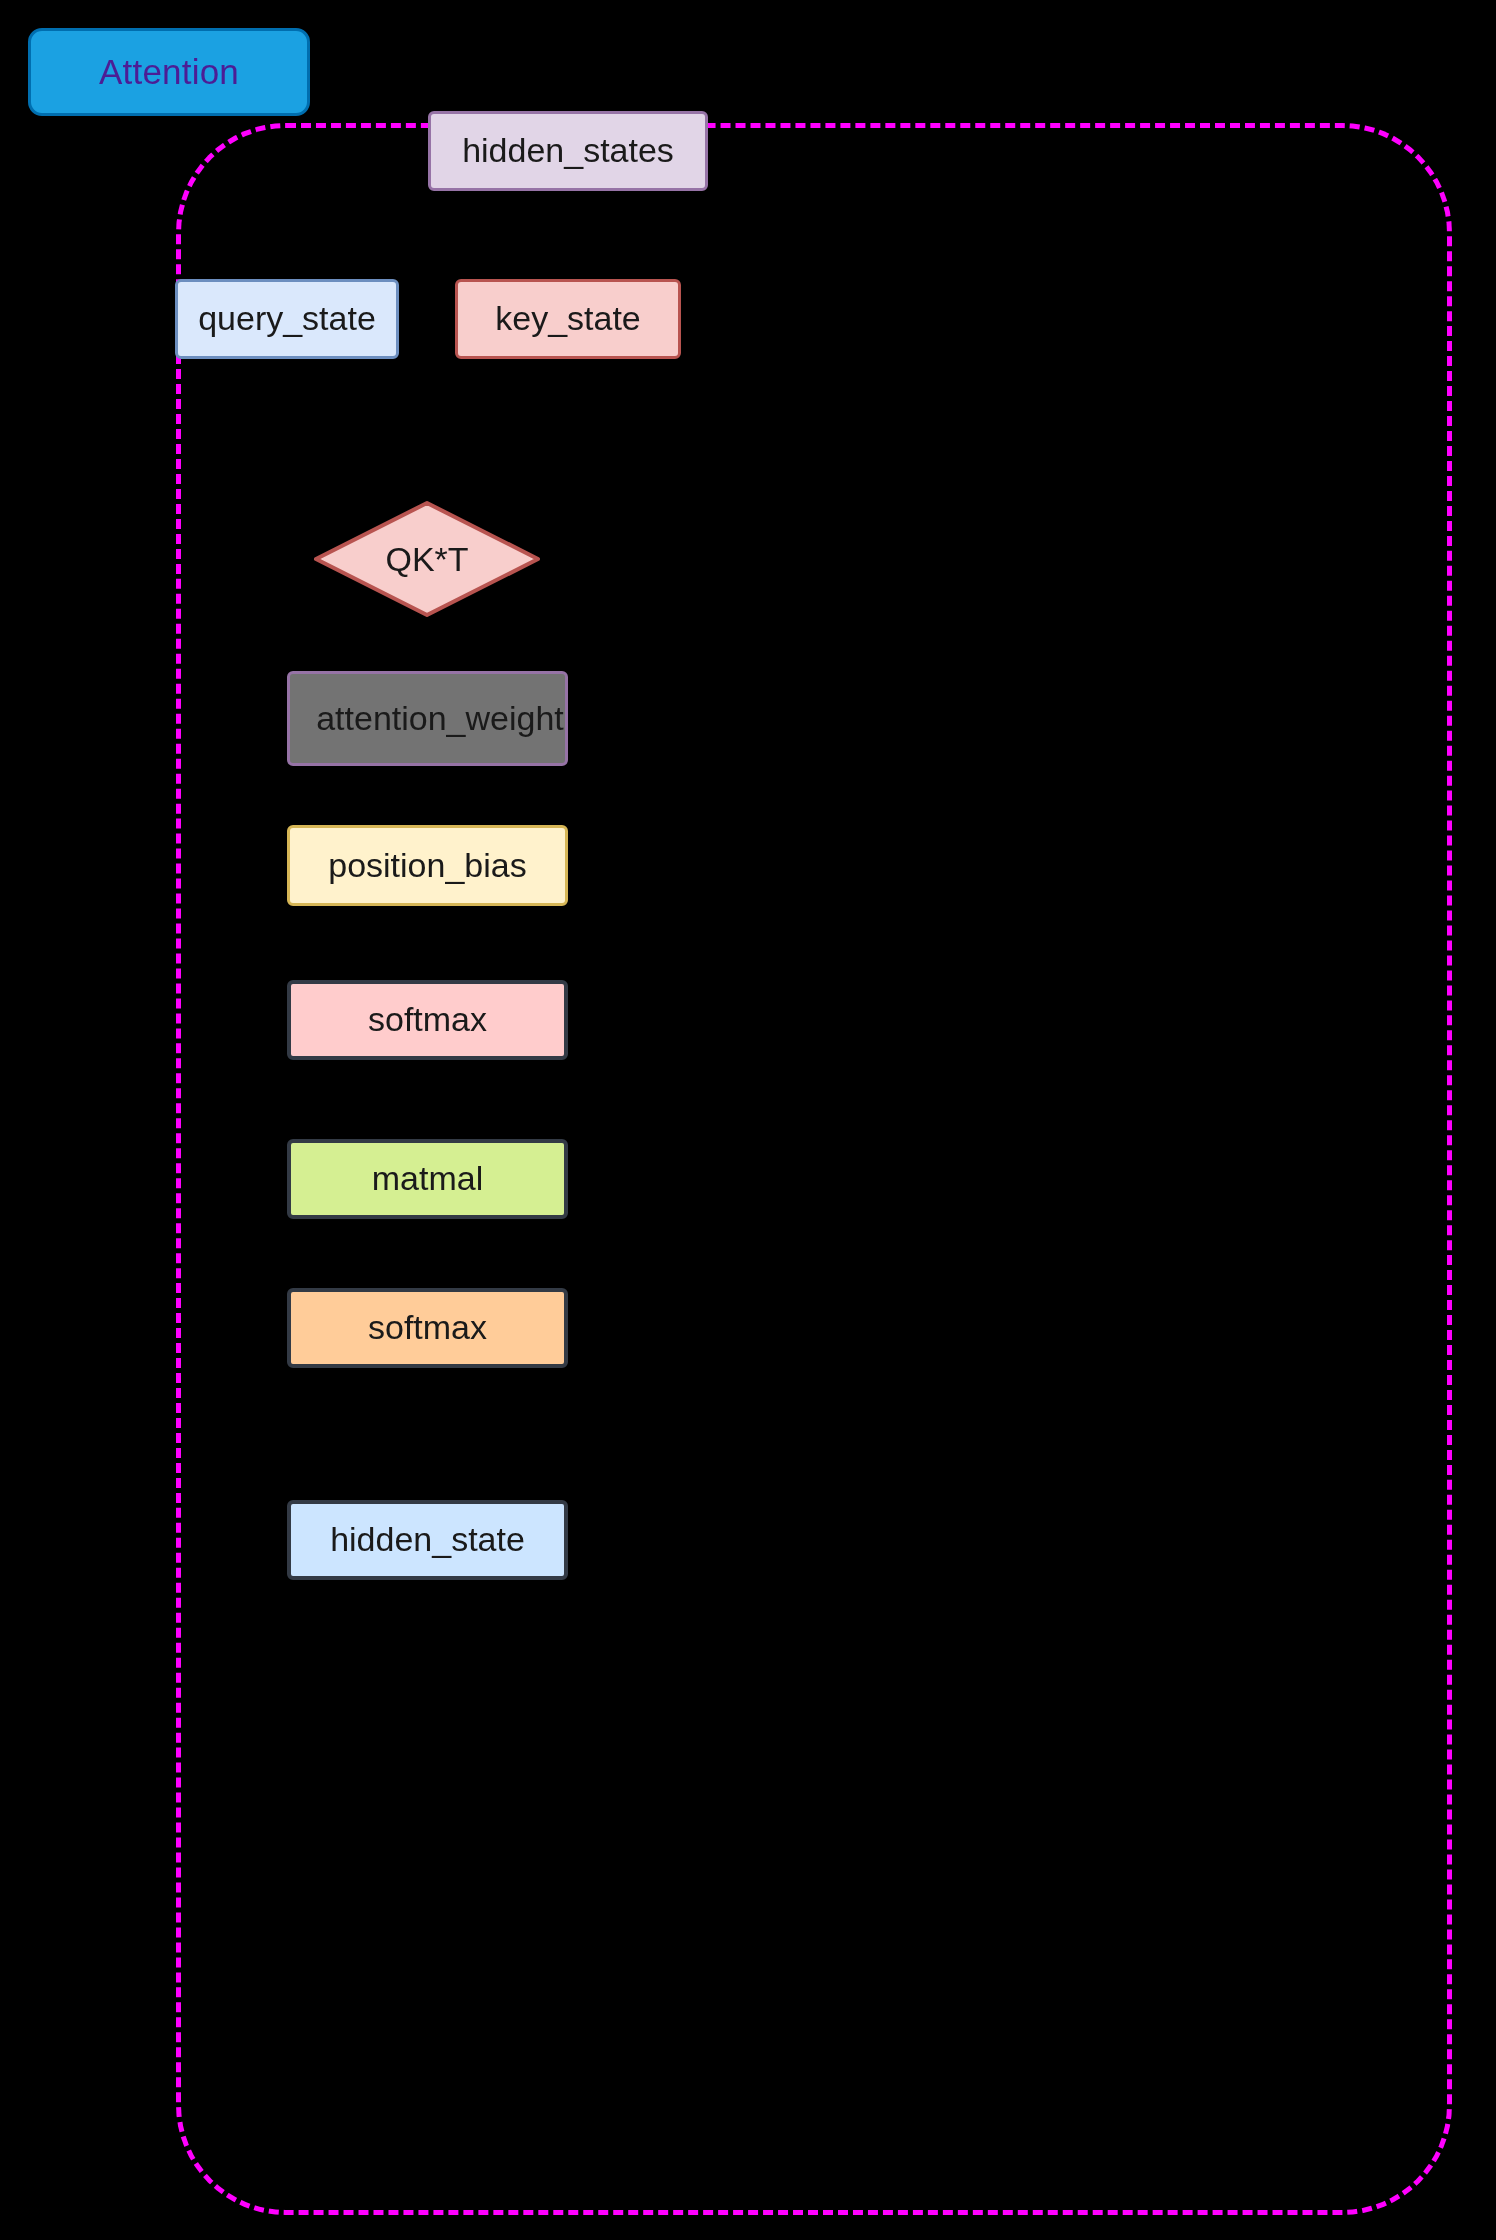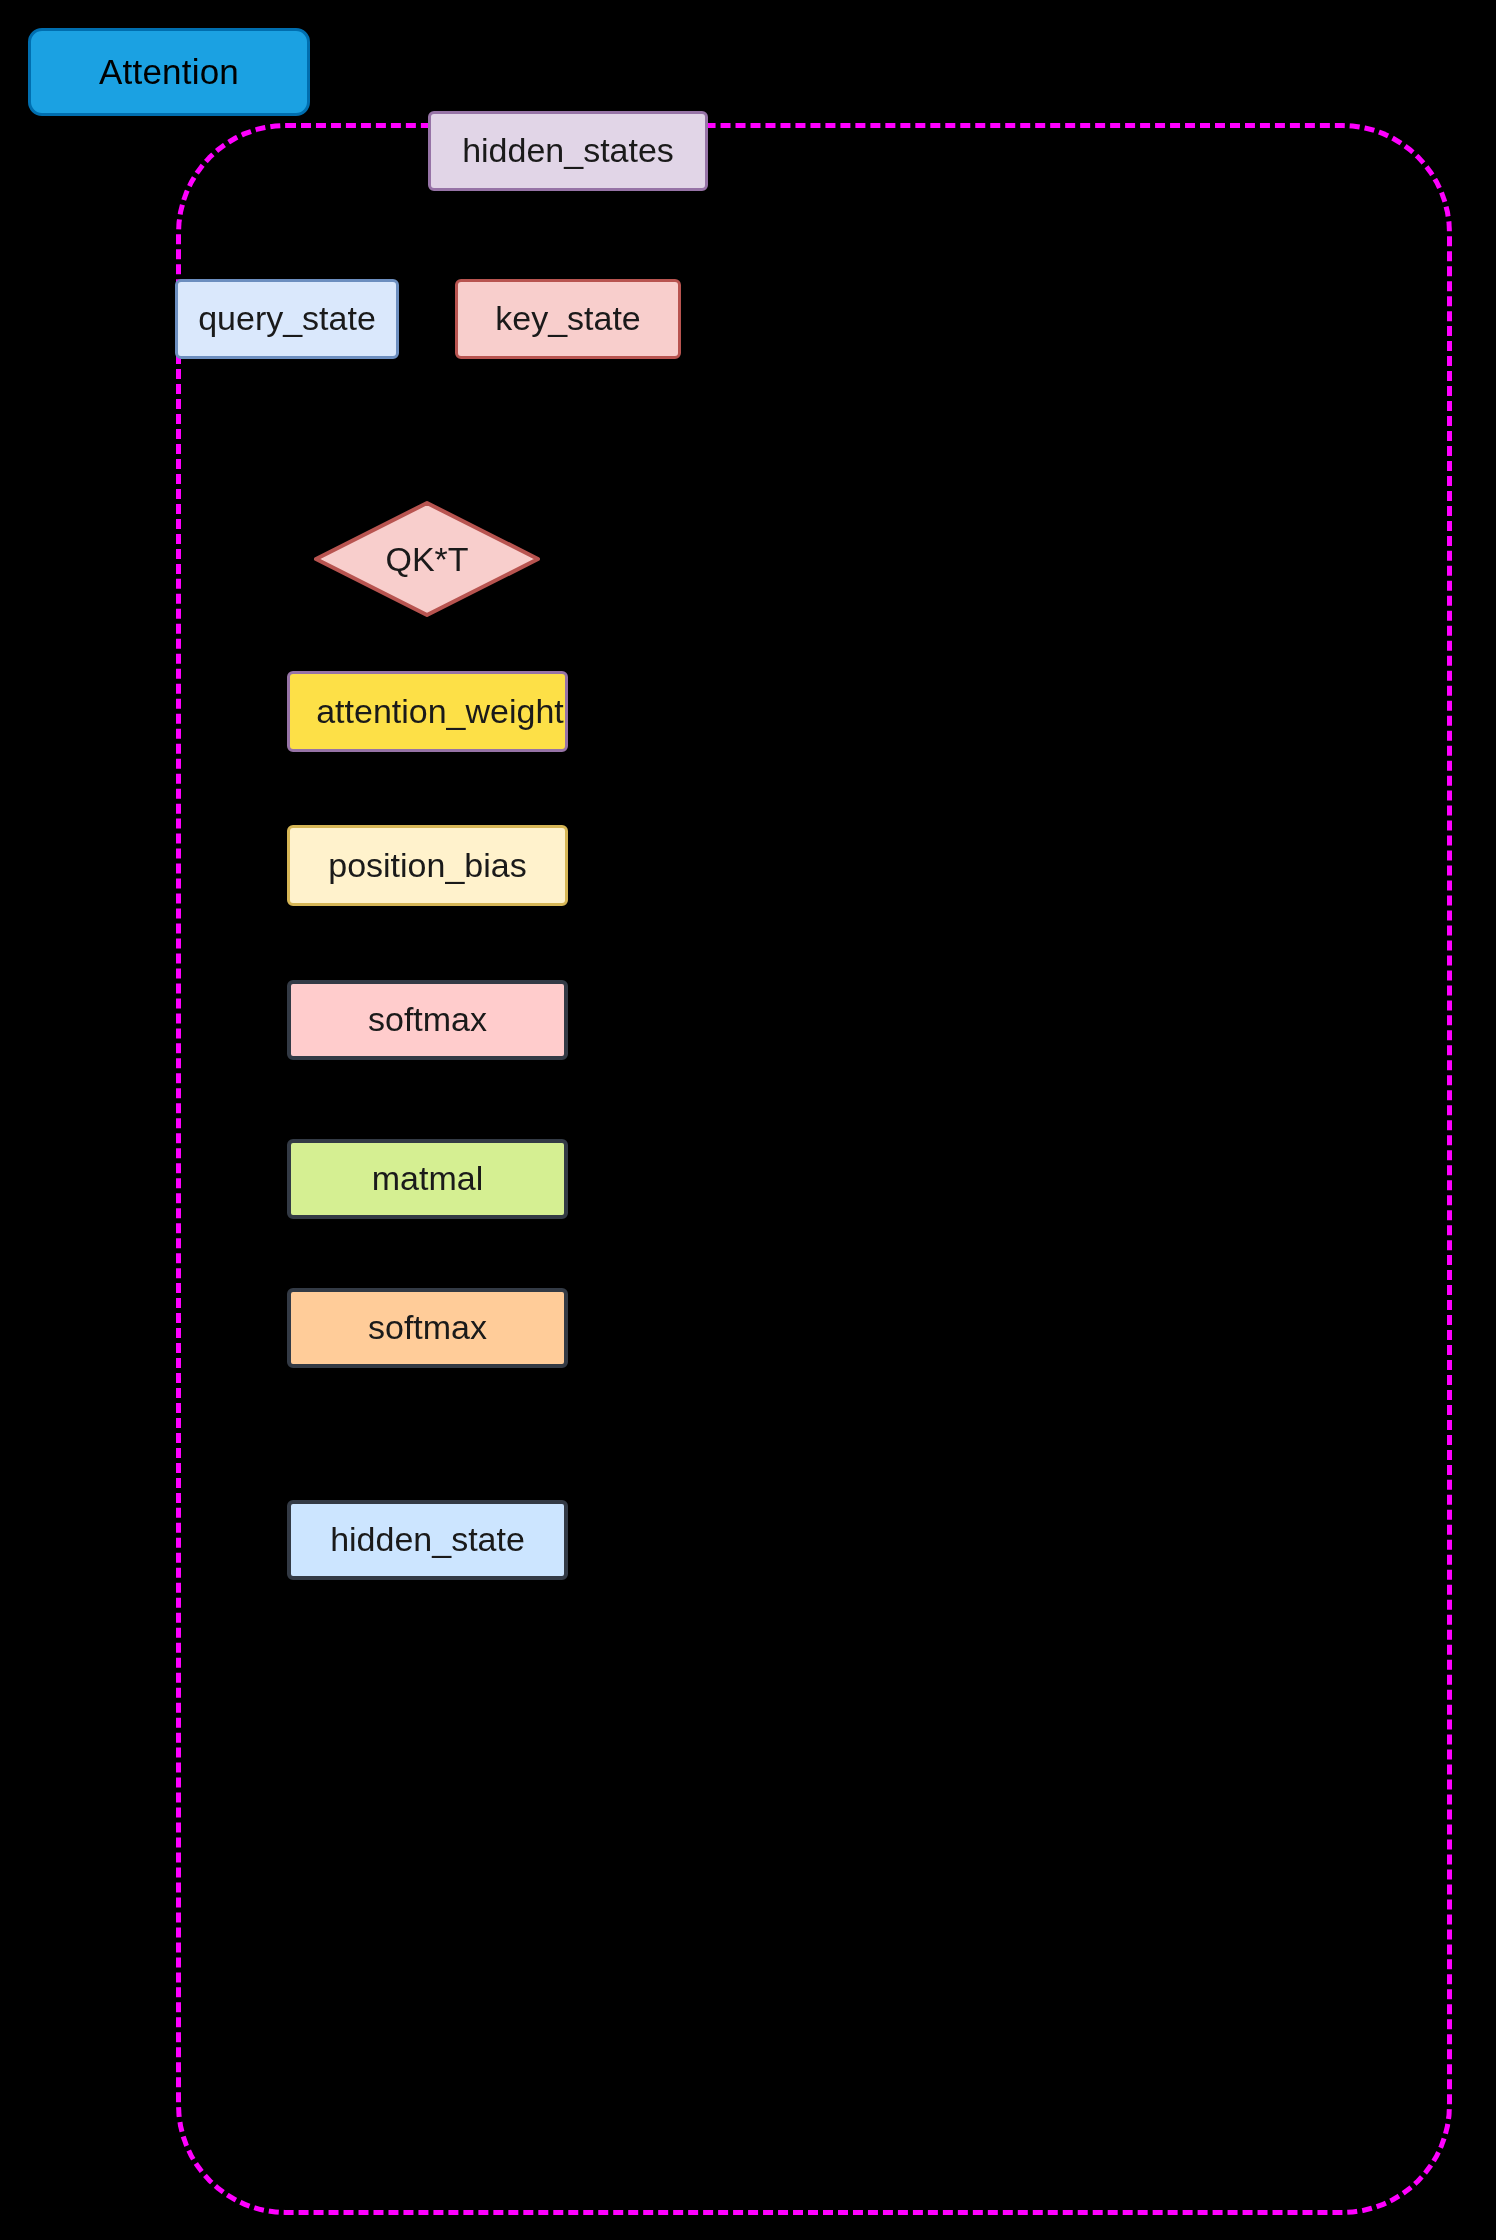--- a/index.html
+++ b/index.html
@@ -42,21 +42,21 @@
     top: 28px;
     width: 282px;
     height: 88px;
     background: #1ba1e2;
     border: 3px solid #006eaf;
     border-radius: 14px;
     box-sizing: border-box;
     display: flex;
     align-items: center;
     justify-content: center;
-    color: #000000;
+    color: #4c1d95;
     font-size: 35px;
     letter-spacing: 0.2px;
   }
 
   
   .node {
     position: absolute;
     box-sizing: border-box;
     display: flex;
     align-items: center;
@@ -115,22 +115,22 @@
   </div>
 
 
   <div class="diamond-wrap" style="left:313px; top:500px; width:228px; height:118px;">
     <svg width="228" height="118" viewBox="0 0 228 118">
       <polygon points="114,3 225,59 114,115 3,59" fill="#f8cecc" stroke="#b85450" stroke-width="4" stroke-linejoin="round"></polygon>
     </svg>
     <div class="diamond-label">QK*T</div>
   </div>
 
-  <div class="node" style="left:287px; top:671px; width:281px; height:81px;
-              background:#fde047; border:3px solid #9673a6;padding-left:25px;">
+  <div class="node" style="left:287px; top:671px; width:281px; height:95px;
+              background:#737373; border:3px solid #9673a6;padding-left:25px;">
     <span>attention_weight</span>
   </div>
 
   <div class="node" style="left:287px; top:825px; width:281px; height:81px;
               background:#fff2cc; border:3px solid #d6b656;">
     <span>position_bias</span>
   </div>
 
   <div class="node" style="left:287px; top:980px; width:281px; height:80px;
               background:#ffcccc; border:4px solid #333a45;">

